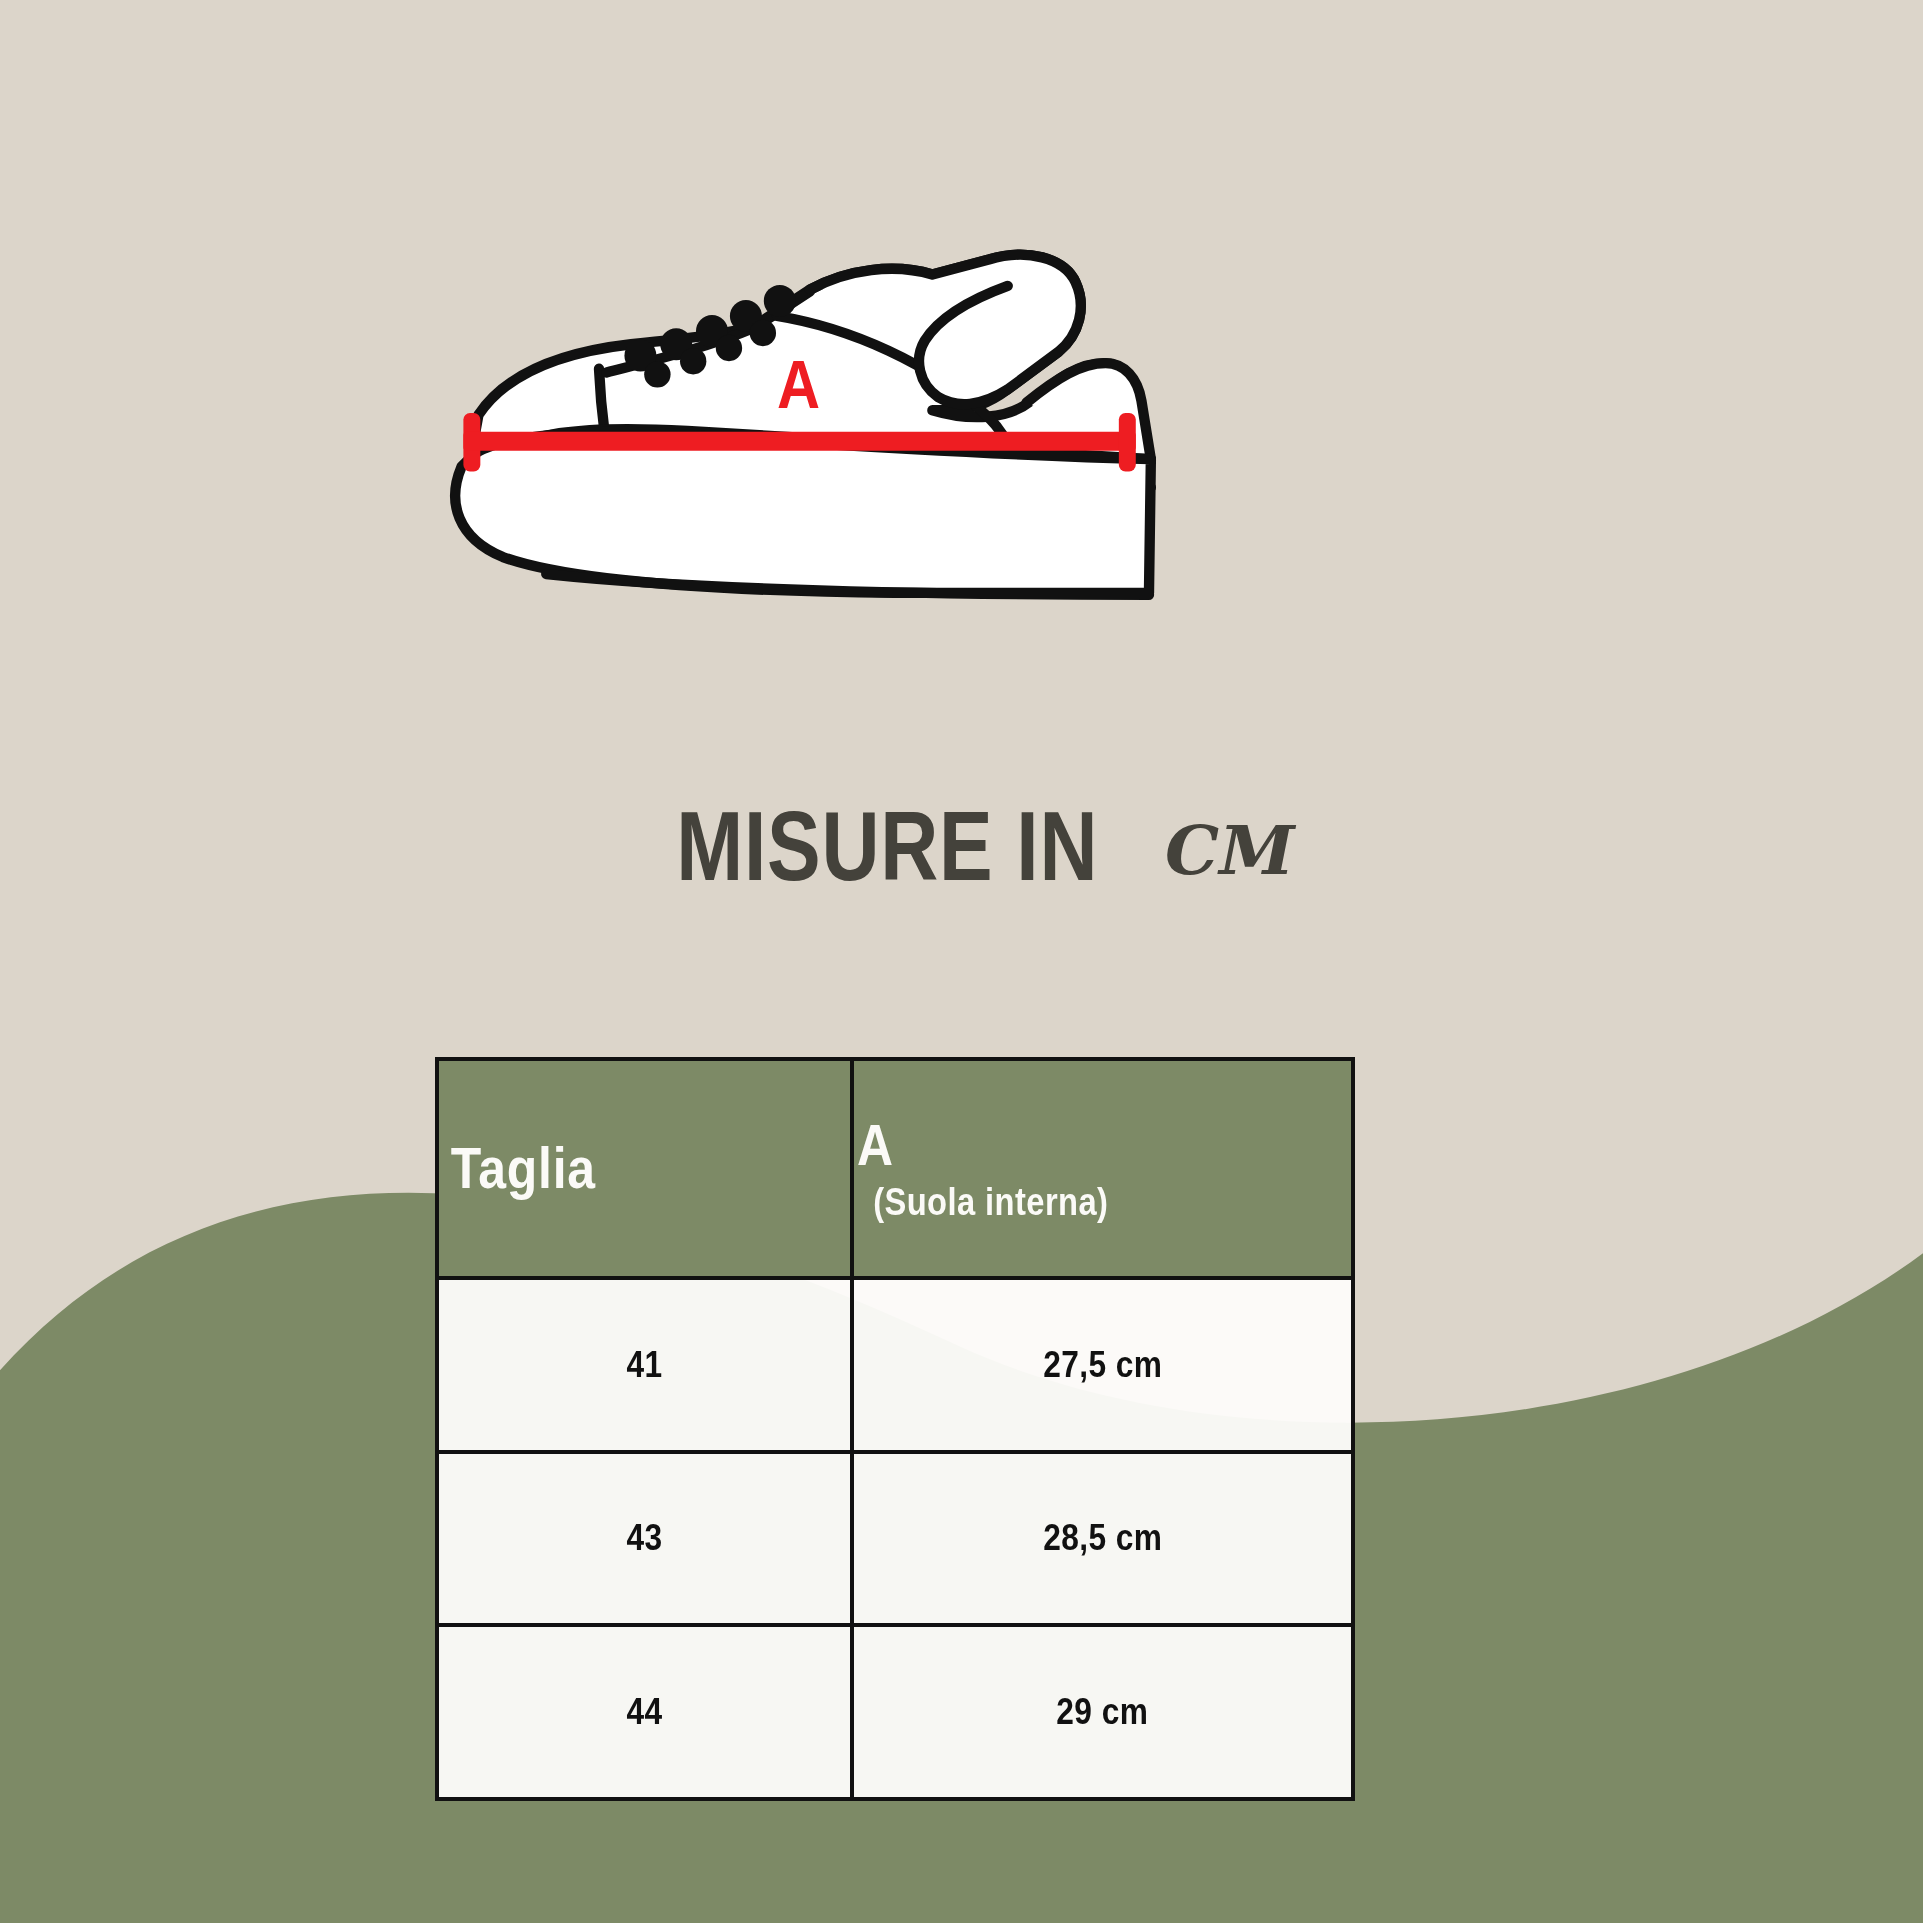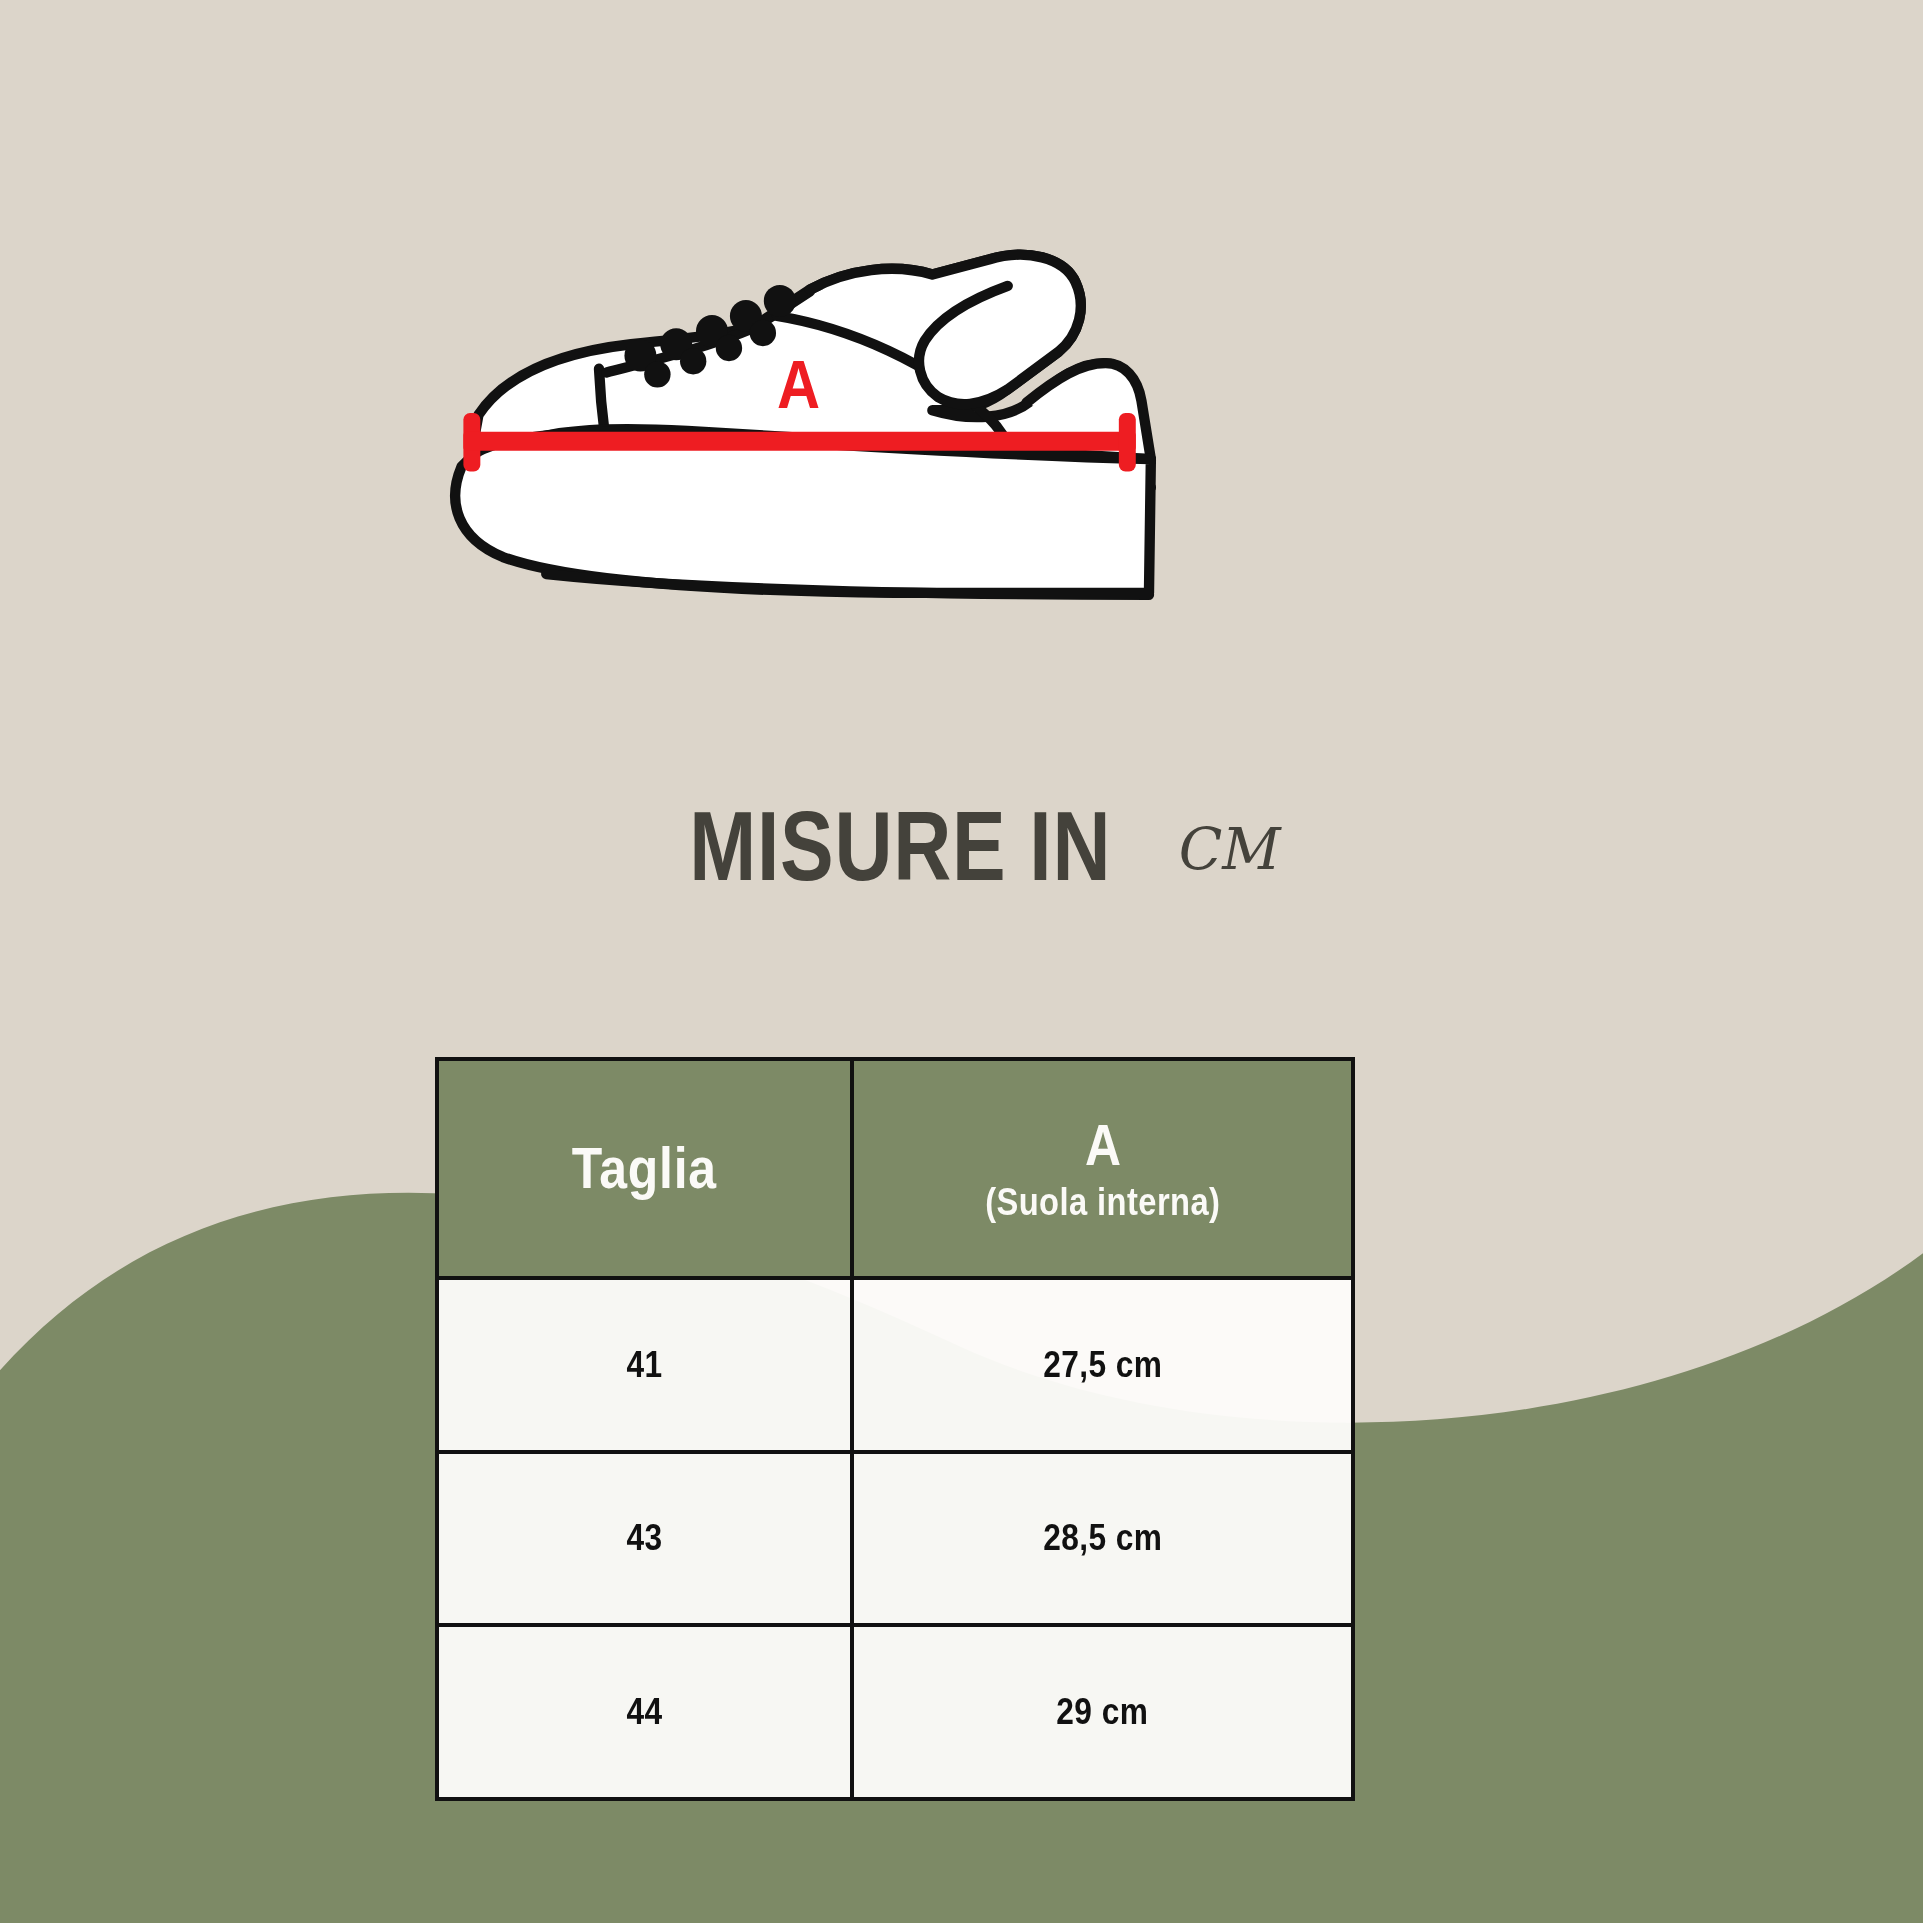--- a/index.html
+++ b/index.html
@@ -59,22 +59,22 @@
     letter-spacing:0.9px;
     color:#44423B;
     transform:scaleX(0.82);
     transform-origin:center;
     line-height:1;
     white-space:nowrap;
   }
   .title-script {
     font-family:"DejaVu Serif", serif;
     font-style:italic;
-    font-weight:normal;
-    font-size:57px;
+    font-weight:bold;
+    font-size:68px;
     color:#44423B;
     line-height:1;
     white-space:nowrap;
     transform:translateY(3.8px);
   }
 
   
   .size-table {
     position:absolute;
     left:435px;
@@ -97,21 +97,21 @@
   }
 
   .size-table thead th {
     height:219px;
     background:#7D8A66;
     color:#FBFAF7;
   }
   .th-inner {
     display:flex;
     flex-direction:column;
-    align-items:center;
+    align-items:flex-start;
     justify-content:center;
     line-height:1.04;
   }
   .th-taglia {
     font-size:58px;
     font-weight:bold;
     transform:scaleX(0.86);
     letter-spacing:0.9px;
   }
   .th-a {

